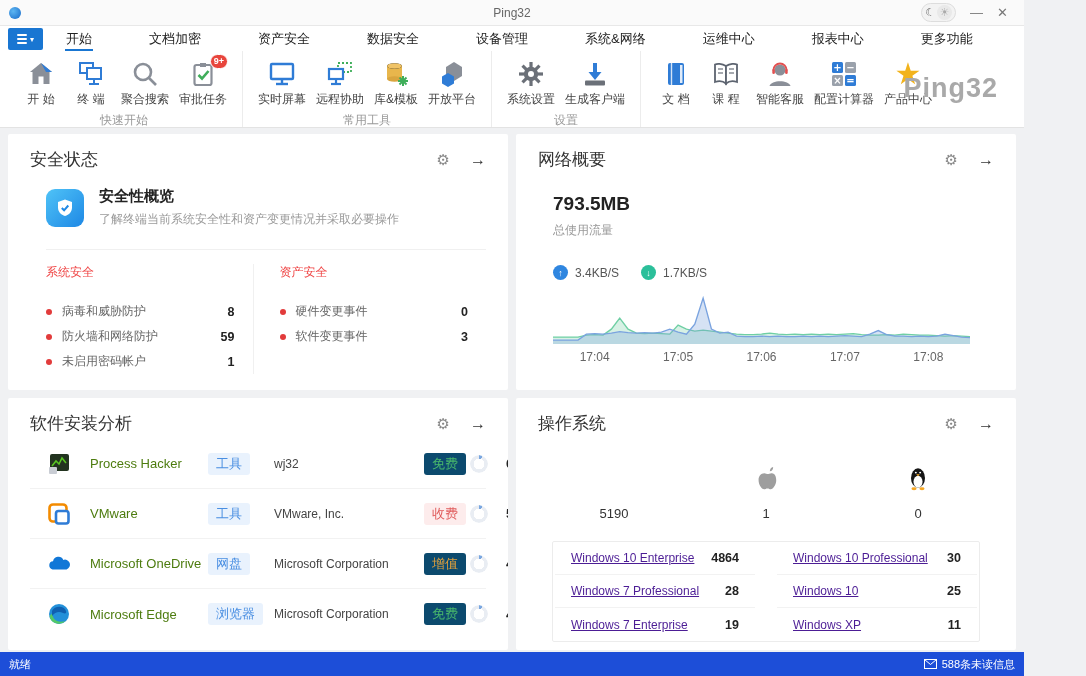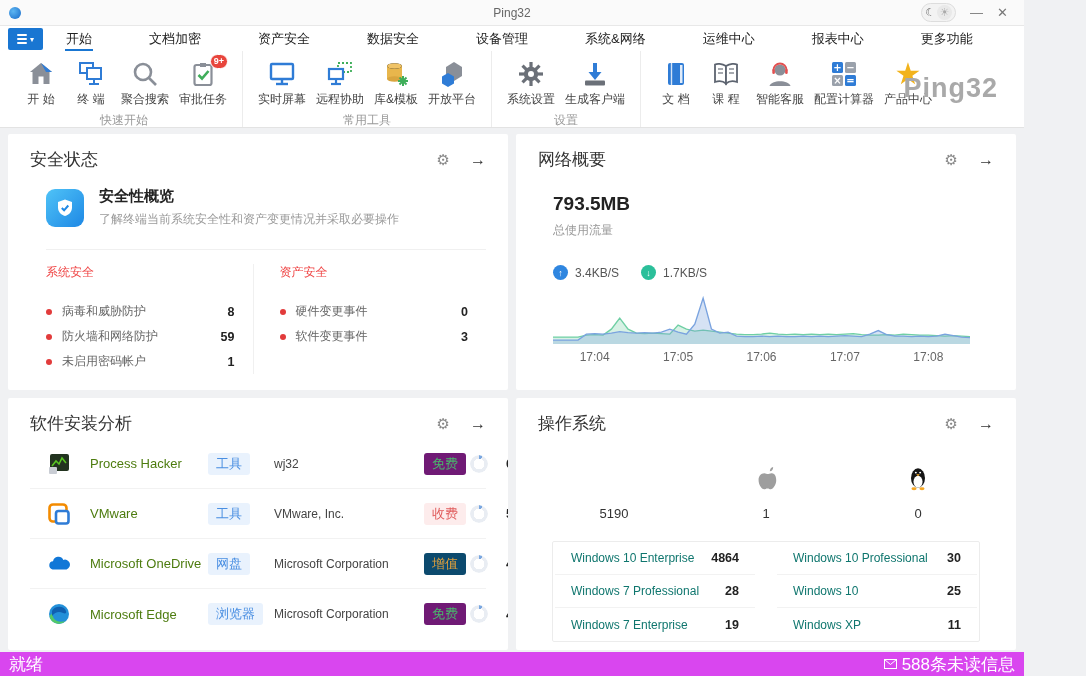--- a/index.html
+++ b/index.html
@@ -78,43 +78,43 @@
   .chart-ticks span { position:absolute; top:0; transform:translateX(-50%); font-size:12px; color:#666; }
 
   
   .sw-rows { margin-top:4px; }
   .sw-row { display:grid; grid-template-columns:44px 118px 66px 150px 46px 36px 1fr; align-items:center; height:50px; border-bottom:1px solid #f2f2f2; padding-left:16px; cursor:pointer; }
   .sw-row:last-child { border-bottom:none; }
   .sw-icon { width:26px; height:26px; display:flex; align-items:center; justify-content:center; }
   .sw-name { font-size:13px; color:#4d7c0f; }
   .badge { display:inline-block; font-size:13px; padding:2px 8px; border-radius:3px; }
   .badge-cat { background:#e9f2fd; color:#4a8fe2; }
-  .badge-free { background:#701a75; color:#49b86b; }
+  .badge-free { background:#0c4a6e; color:#49b86b; }
   .badge-paid { background:#fdecec; color:#e05c5c; }
   .badge-premium { background:#0c4a6e; color:#dfa03c; }
   .sw-vendor { font-size:12px; color:#444; }
   .gauge { width:18px; height:18px; border-radius:50%; background:conic-gradient(#7aa7e0 0 22deg,#e9edf3 22deg 360deg);
            -webkit-mask:radial-gradient(closest-side,transparent 58%,#000 60%); mask:radial-gradient(closest-side,transparent 58%,#000 60%); }
   .sw-count { font-size:13px; font-weight:bold; color:#222; text-align:right; padding-right:2px; }
 
   
   .os-platforms { display:flex; margin:28px 0 20px; }
   .os-plat { flex:1; display:flex; flex-direction:column; align-items:center; }
   .os-plat-icon { height:30px; display:flex; align-items:center; justify-content:center; }
   .os-plat-count { margin-top:13px; font-size:13px; color:#333; }
   .win-logo { display:grid; grid-template-columns:13px 13px; grid-template-rows:13px 13px; gap:2px; }
   .win-logo i { background:#1ba1e2; display:block; }
   .os-table { margin:0 14px; border:1px solid #ececec; border-radius:2px; display:grid; grid-template-columns:1fr 1fr; column-gap:22px; padding:0 2px; }
   .os-cell { display:flex; align-items:center; justify-content:space-between; height:33px; padding:0 16px; border-bottom:1px solid #f2f2f2; }
   .os-cell:nth-last-child(-n+2) { border-bottom:none; }
-  .os-cell-label { font-size:12px; color:#0f766e; }
+  .os-cell-label { font-size:12px; color:#4c1d95;text-decoration:underline; }
   .os-cell-value { font-size:12.5px; font-weight:bold; color:#222; }
 
   
-  .statusbar { height:18px; background:#d946ef; color:#fff; display:flex; align-items:center; padding:12px 9px; font-size:17px; flex:none; }
+  .statusbar { height:18px; background:#1d4ed8; color:#fff; display:flex; align-items:center; padding:12px 9px; font-size:11px; flex:none; }
   .status-right { margin-left:auto; display:flex; align-items:center; gap:5px; cursor:pointer; }
 </style>
 </head>
 <body>
 
 <div class="window">
 
   <div class="titlebar">
     <div class="app-logo"></div>
     <div class="win-title">Ping32</div>

